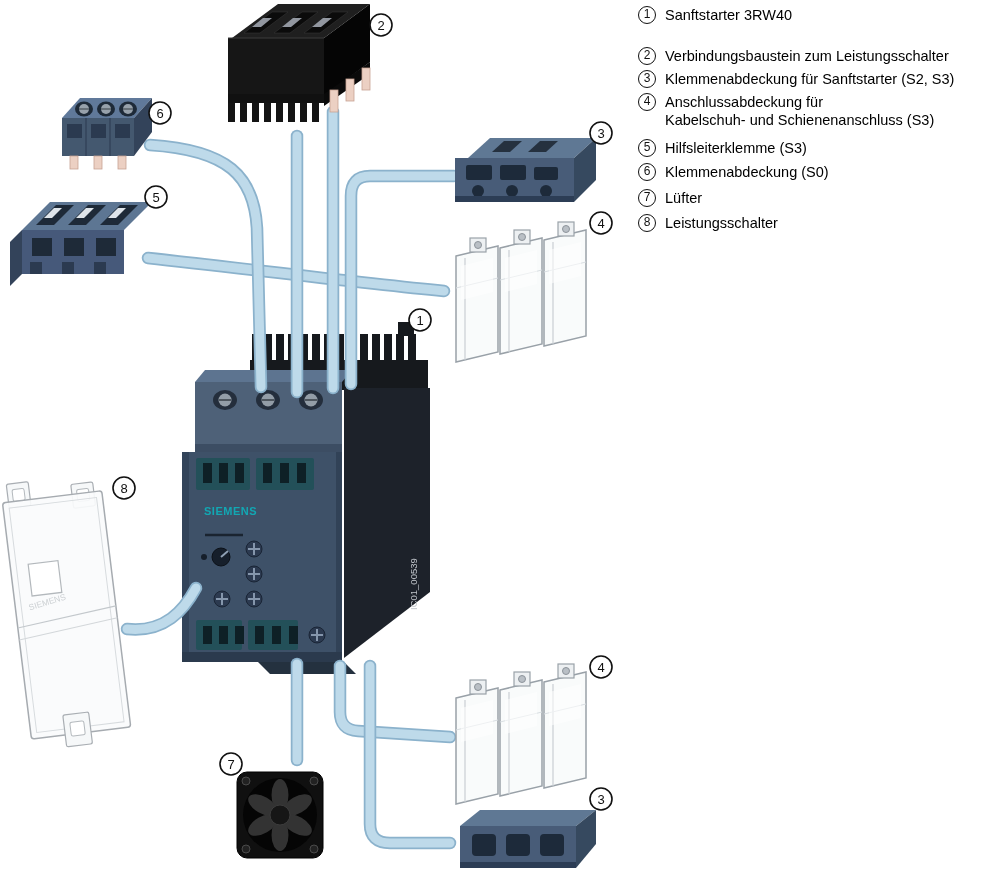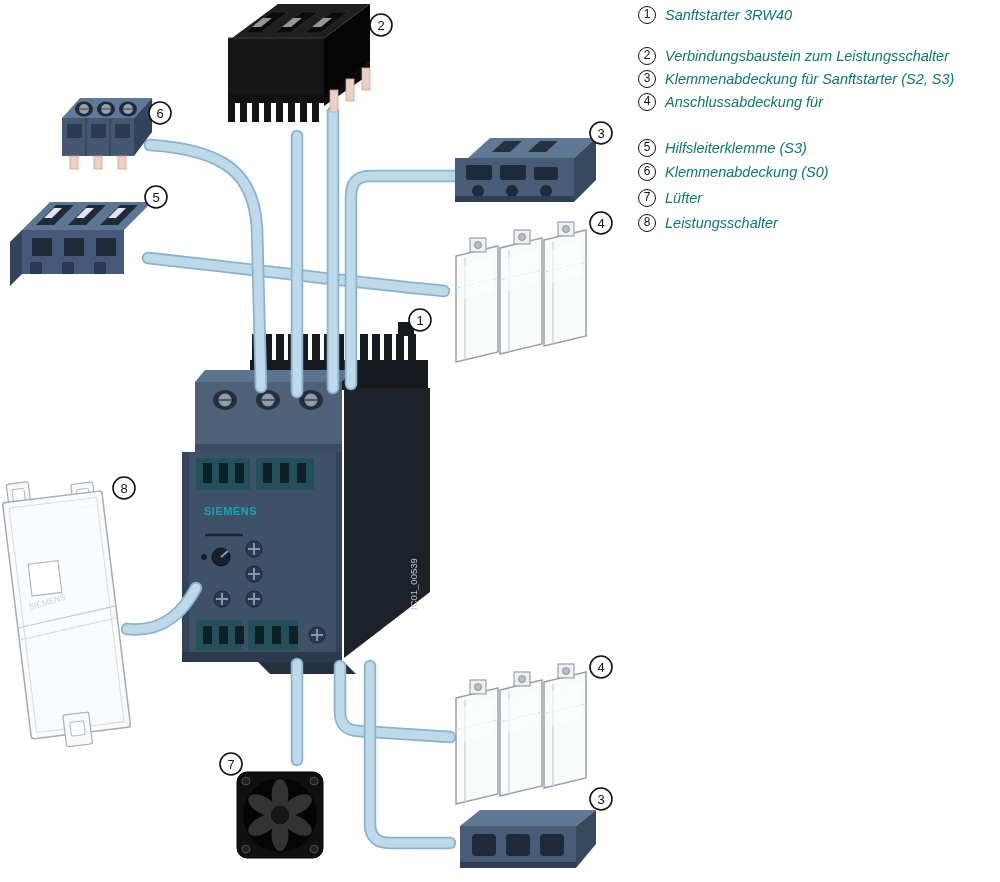--- a/index.html
+++ b/index.html
@@ -3,21 +3,21 @@
 <meta charset="utf-8">
 <style>
   html,body{margin:0;padding:0;background:#fff;}
   .canvas{position:relative;width:1000px;height:882px;background:#ffffff;overflow:hidden;
           font-family:"Liberation Sans",sans-serif;}
   .canvas svg{position:absolute;left:0;top:0;font-family:"Liberation Sans",sans-serif;}
   .legend{position:absolute;left:638px;top:0;width:362px;}
   .legend-item{position:absolute;left:0;display:flex;align-items:flex-start;gap:9px;}
   .badge{flex:0 0 auto;width:18px;height:18px;box-sizing:border-box;border:1.5px solid #111;
          border-radius:50%;font-size:12px;line-height:15px;text-align:center;color:#111;}
-  .lbl{font-size:14.5px;color:#0f766e;line-height:18px;font-style:italic;}
+  .lbl{font-size:14.5px;color:#000000;line-height:18px;}
   .lbl .line2{display:block;}
   .pipe-outer{fill:none;stroke:#8bb2cc;stroke-width:12.5;stroke-linecap:round;stroke-linejoin:round;}
   .pipe-inner{fill:none;stroke:#bedaea;stroke-width:9;stroke-linecap:round;stroke-linejoin:round;}
   .callout circle{fill:#fff;stroke:#111;stroke-width:1.6;}
   .callout text{font-size:13px;fill:#111;text-anchor:middle;}
 </style>
 </head>
 <body>
 
 <div class="canvas">
@@ -340,20 +340,21 @@
     <span class="lbl">Verbindungsbaustein zum Leistungsschalter</span>
   </div>
   <div class="legend-item" style="top:70px">
     <span class="badge">3</span>
     <span class="lbl">Klemmenabdeckung für Sanftstarter (S2, S3)</span>
   </div>
   <div class="legend-item" style="top:93px">
     <span class="badge">4</span>
     <span class="lbl">
       <span>Anschlussabdeckung für</span>
+      <span class="line2">Kabelschuh- und Schienenanschluss (S3)</span>
     </span>
   </div>
   <div class="legend-item" style="top:139px">
     <span class="badge">5</span>
     <span class="lbl">Hilfsleiterklemme (S3)</span>
   </div>
   <div class="legend-item" style="top:163px">
     <span class="badge">6</span>
     <span class="lbl">Klemmenabdeckung (S0)</span>
   </div>

